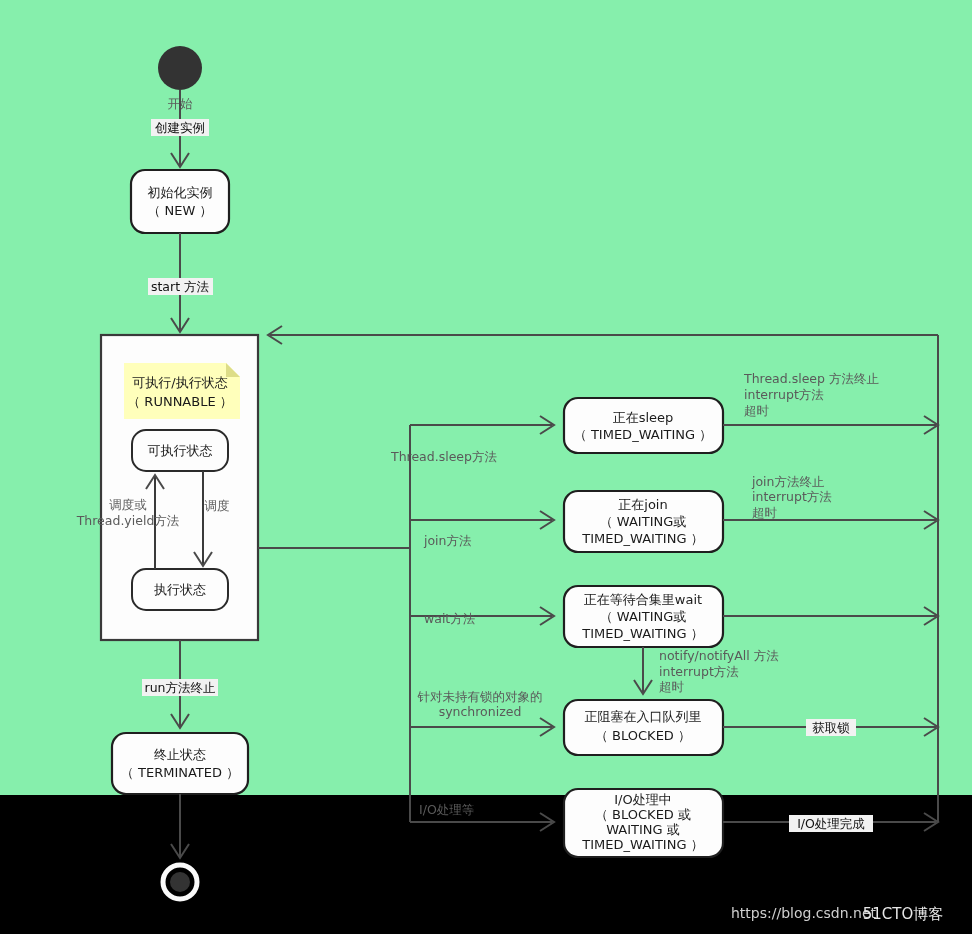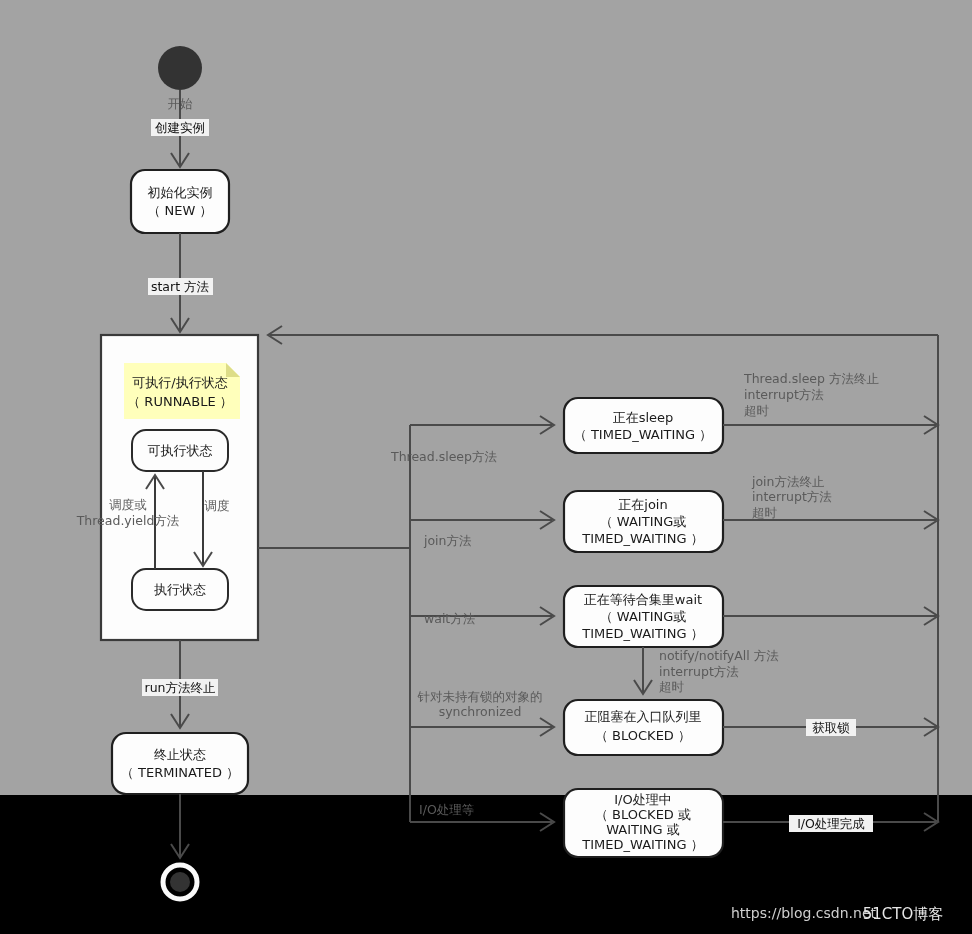--- a/index.html
+++ b/index.html
@@ -10,21 +10,21 @@
   body {
     width: 972px;
     height: 934px;
     overflow: hidden;
     font-family: "DejaVu Sans", "Liberation Sans", sans-serif;
   }
   #diagram-root {
     position: relative;
     width: 972px;
     height: 795px;
-    background: #a3a3a3;
+    background: #86efac;
   }
   svg.layer {
     position: absolute;
     top: 0;
     left: 0;
     width: 972px;
     height: 934px;
   }
   .node-text {
     font-family: "DejaVu Sans", "Liberation Sans", sans-serif;

